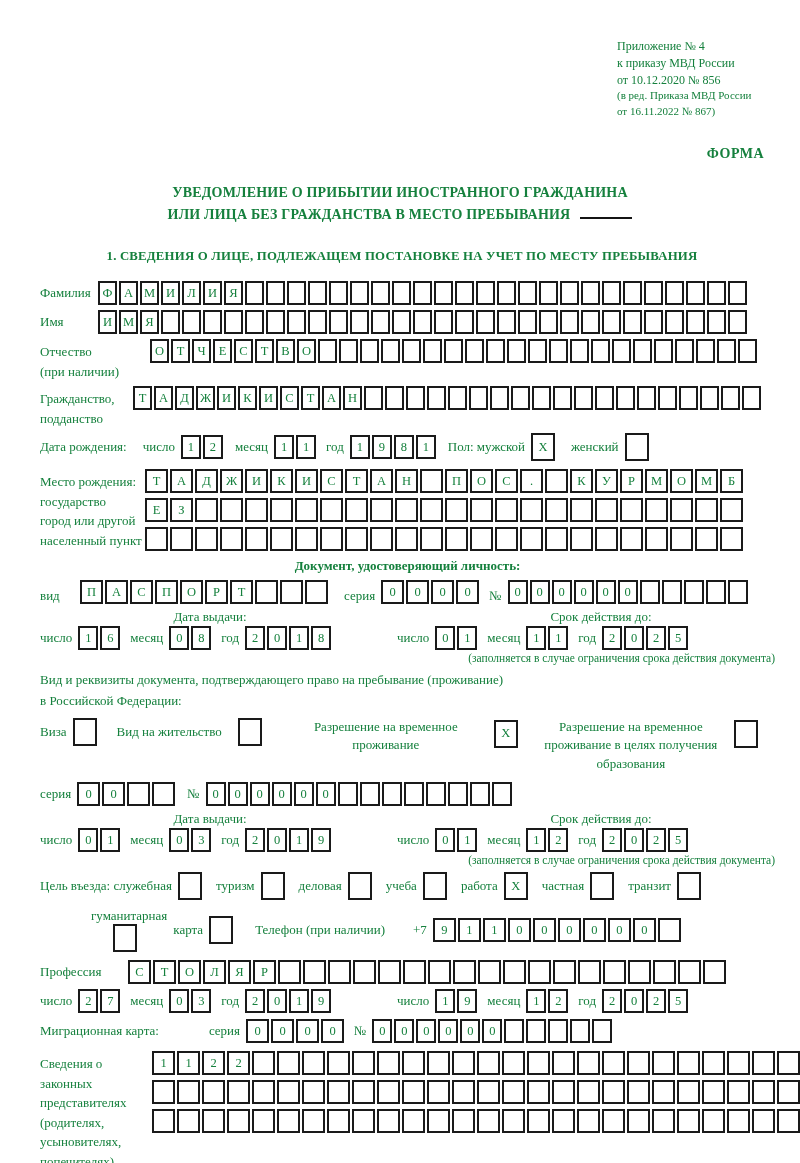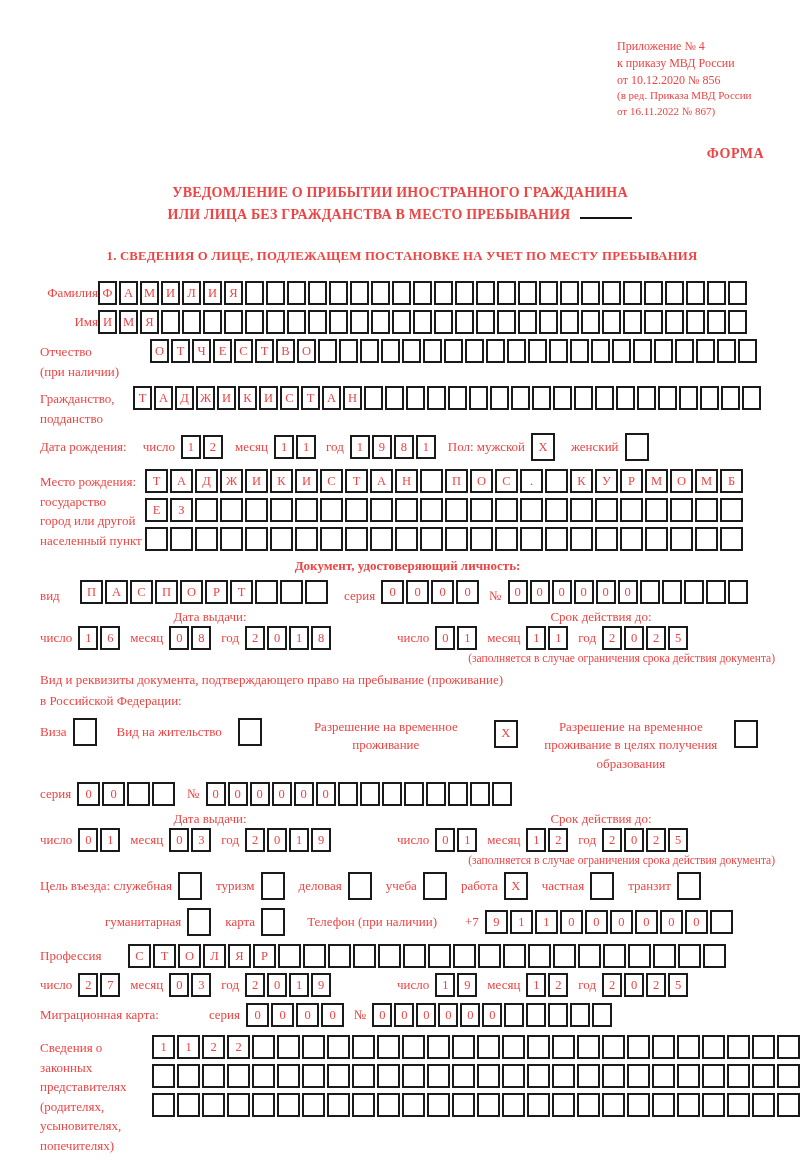--- a/index.html
+++ b/index.html
@@ -1,32 +1,32 @@
 <!DOCTYPE html>
 <html><head>
 <meta charset="utf-8">
 <style>
   html,body{margin:0;padding:0;background:#fff;}
   .page{position:relative;width:800px;height:1163px;background:#fff;overflow:hidden;
-        font-family:"Liberation Serif","DejaVu Serif",serif;color:#ef4444;}
+        font-family:"Liberation Serif","DejaVu Serif",serif;color:#15803d;}
   
   .appendix{position:absolute;left:617px;top:38px;font-size:12px;line-height:1.4;}
   .appendix .small{font-size:11px;}
   .forma{position:absolute;right:36px;top:146px;font-weight:bold;font-size:14px;letter-spacing:.5px;}
   .title{position:absolute;top:182px;left:0;width:100%;text-align:center;
          font-weight:bold;font-size:14px;line-height:1.6;letter-spacing:.2px;}
   .uline{display:inline-block;width:52px;border-bottom:2px solid #141414;margin-left:10px;}
   .sec1{position:absolute;top:249px;left:38px;width:728px;text-align:center;
         font-weight:bold;font-size:12.8px;letter-spacing:.2px;}
   
   .body{position:absolute;top:281px;left:40px;width:735px;font-size:13px;}
   .frow{display:flex;align-items:flex-start;margin-bottom:5px;}
   .lbl{line-height:1.45;padding-top:3px;flex:0 0 auto;}
   .lbl2{line-height:1.5;padding-top:3px;flex:0 0 auto;}
-  .lw-main{width:58px;text-align:right;}
+  .lw-main{width:58px;}
   .lw-pat{width:110px;}
   .lw-cit{width:93px;}
   .lw-bp{width:105px;}
   .lw-prof{width:88px;}
   .lw-rep{width:112px;}
   .cells{display:flex;flex:0 0 auto;}
   .cell{flex:0 0 auto;width:15px;height:20px;border:2px solid #1a1a1a;margin-right:2px;
         display:flex;align-items:center;justify-content:center;font-size:12.5px;background:#fff;}
   .md .cell{width:16px;}
   .lg .cell{width:19px;}
@@ -576,21 +576,21 @@
       </span>
       <span class="chk">
         <span class="lab">транзит</span>
         <span class="cells boxes" style="margin-right:0;">
             <span class="cell"></span>
           </span>
       </span>
     </div>
 
     <div class="frow" style="align-items:center;margin-bottom:8px;">
-      <span class="chk" style="margin-left:65px;">
+      <span class="chk" style="margin-left:51px;flex-direction:column;">
         <span class="lab">гуманитарная</span>
         <span class="cells boxes">
             <span class="cell"></span>
           </span>
       </span>
       <span class="chk">
         <span class="lab">карта</span>
         <span class="cells boxes">
             <span class="cell"></span>
           </span>

